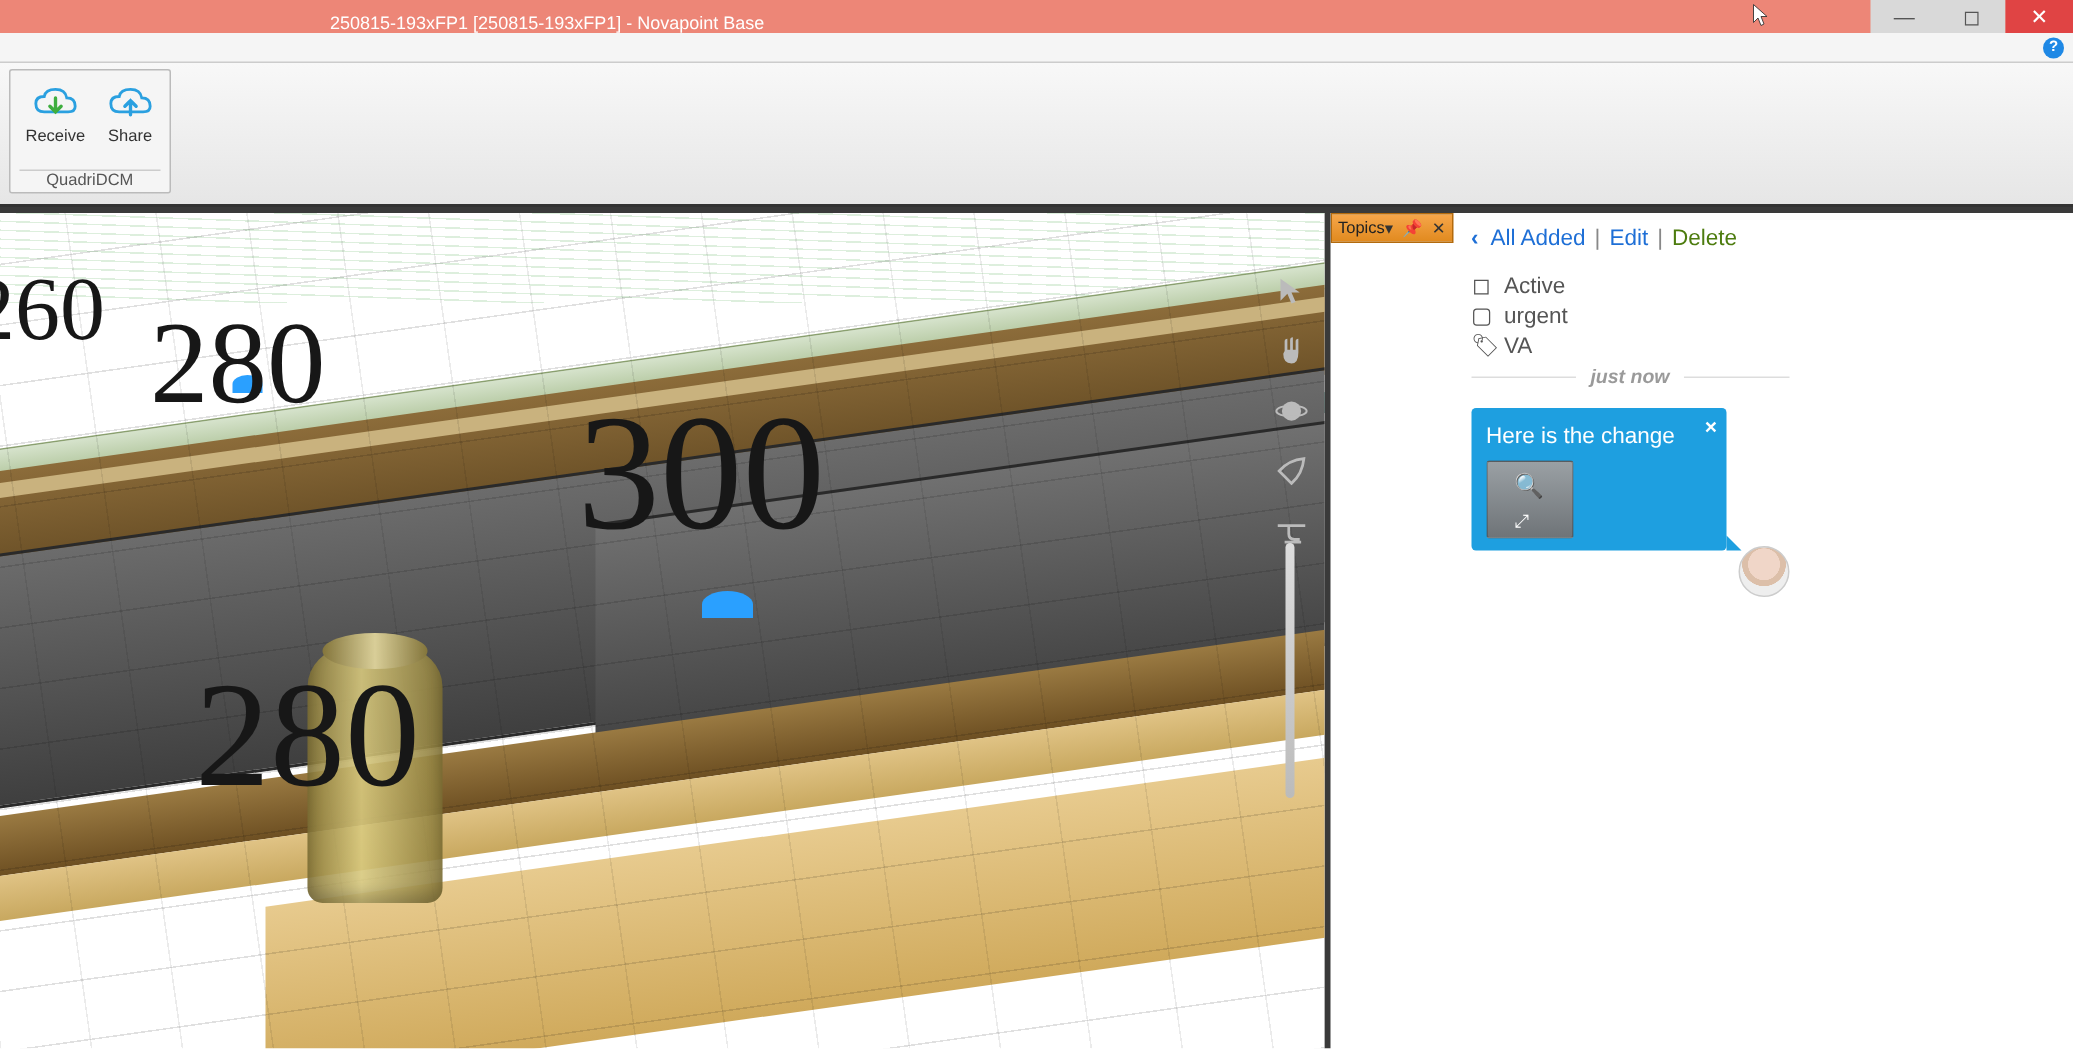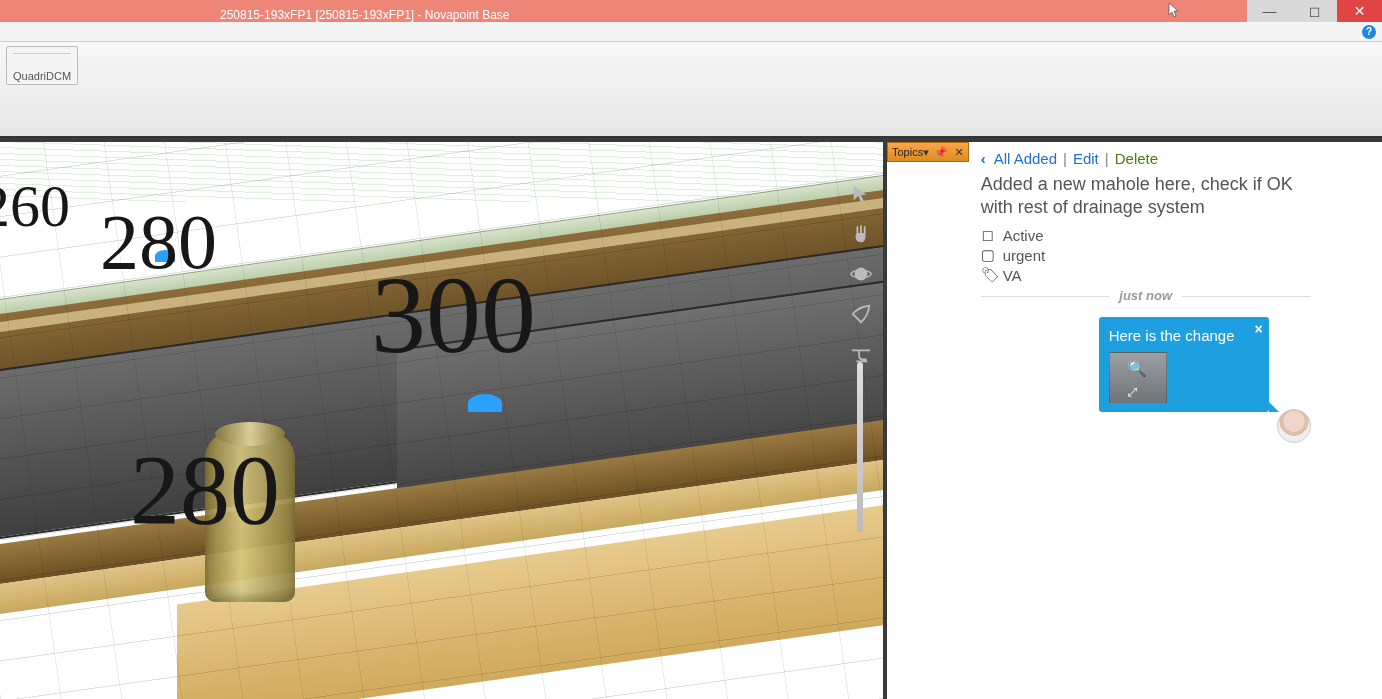--- a/index.html
+++ b/index.html
@@ -48,21 +48,21 @@
   border-radius: 2px; padding: 4px 6px 2px 6px; text-align: center;
 }
 .ribbon-buttons { display: flex; gap: 6px; }
 .ribbon-btn {
   display: flex; flex-direction: column; align-items: center;
   font-size: 11px; color: #333; cursor: pointer; padding: 2px 4px;
 }
 .ribbon-icon {
   width: 32px; height: 32px; display: flex; align-items: center; justify-content: center;
 }
-.ribbon-group-label { font-size: 11px; color: #555; margin-top: 2px; border-top: 1px solid #ccc; padding-top: 16px; }
+.ribbon-group-label { font-size: 11px; color: #555; margin-top: 14px; border-top: 1px solid #ccc; padding-top: 0; }
 
 
 .cloud-svg { width: 30px; height: 24px; }
 
 
 .main {
   display: flex; height: calc(699px - 22px - 20px - 96px);
   border-top: 4px solid #3a3a3a;
 }
 .viewport {
@@ -111,21 +111,21 @@
   pointer-events:none;
 }
 
 
 .station {
   position: absolute; font-size: 72px; color: #171717; font-weight: 400;
   font-family: Georgia, serif;
 }
 .st260 { top: 30px; left: -20px; font-size: 60px;}
 .st280 { top: 55px; left: 100px; font-size: 78px;}
-.st300 { top: 110px; left: 371px; font-size: 110px;}
+.st300 { top: 110px; left: 385px; font-size: 110px;}
 .st280b { top: 290px; left: 130px; font-size: 100px;}
 
 .bluept {
   position: absolute; width: 26px; height: 16px; border-radius: 50% 50% 0 0;
   background: #2aa0ff;
 }
 .bp1 { top: 108px; left: 155px; width:20px; height:12px;}
 .bp2 { top: 252px; left: 468px; width:34px; height:18px;}
 
 .pipe {
@@ -239,20 +239,40 @@
     <div class="win-btn close">✕</div>
   </div>
 </div>
 
 <div class="helpbar">
   <div class="help-icon">?</div>
 </div>
 
 <div class="ribbon">
   <div class="ribbon-group">
+    <div class="ribbon-buttons">
+      <div class="ribbon-btn">
+        <span class="ribbon-icon">
+          <svg class="cloud-svg" viewBox="0 0 32 24">
+              <path d="M8 18 Q2 18 2 12 Q2 7 8 7 Q9 2 16 2 Q23 2 24 8 Q30 8 30 14 Q30 18 25 18 Z" fill="none" stroke="#2aa0e0" stroke-width="2"></path>
+              <path d="M16 8 L16 18 M12 14 L16 18 L20 14" fill="none" stroke="#3fae3f" stroke-width="2.4" stroke-linecap="round"></path>
+            </svg>
+        </span>
+        <span>Receive</span>
+      </div>
+      <div class="ribbon-btn">
+        <span class="ribbon-icon">
+          <svg class="cloud-svg" viewBox="0 0 32 24">
+              <path d="M8 18 Q2 18 2 12 Q2 7 8 7 Q9 2 16 2 Q23 2 24 8 Q30 8 30 14 Q30 18 25 18 Z" fill="none" stroke="#2aa0e0" stroke-width="2"></path>
+              <path d="M16 20 L16 10 M12 14 L16 10 L20 14" fill="none" stroke="#2aa0e0" stroke-width="2.4" stroke-linecap="round"></path>
+            </svg>
+        </span>
+        <span>Share</span>
+      </div>
+    </div>
     <div class="ribbon-group-label">QuadriDCM</div>
   </div>
 </div>
 
 <div class="main">
 
   <div class="viewport">
     <span class="viewport-drop">▾</span>
     <div class="scene">
       <div class="terrain-band band1"></div>
@@ -321,21 +341,20 @@
       <div class="crumbs">
         <span class="chev-left">‹</span>
         <span class="link-blue">All Added</span>
         <span class="sep">|</span>
         <span class="link-blue">Edit</span>
         <span class="sep">|</span>
         <span class="link-red">Delete</span>
       </div>
 
       <div class="topic-row">
-        <div class="topic-title">Added a new mahole here, check if OK with rest of drainage system</div>
       </div>
 
 
       <div class="meta">
         <div>
             <span class="micon">◻</span>
             <span>Active</span>
           </div>
         <div>
             <span class="micon">▢</span>

